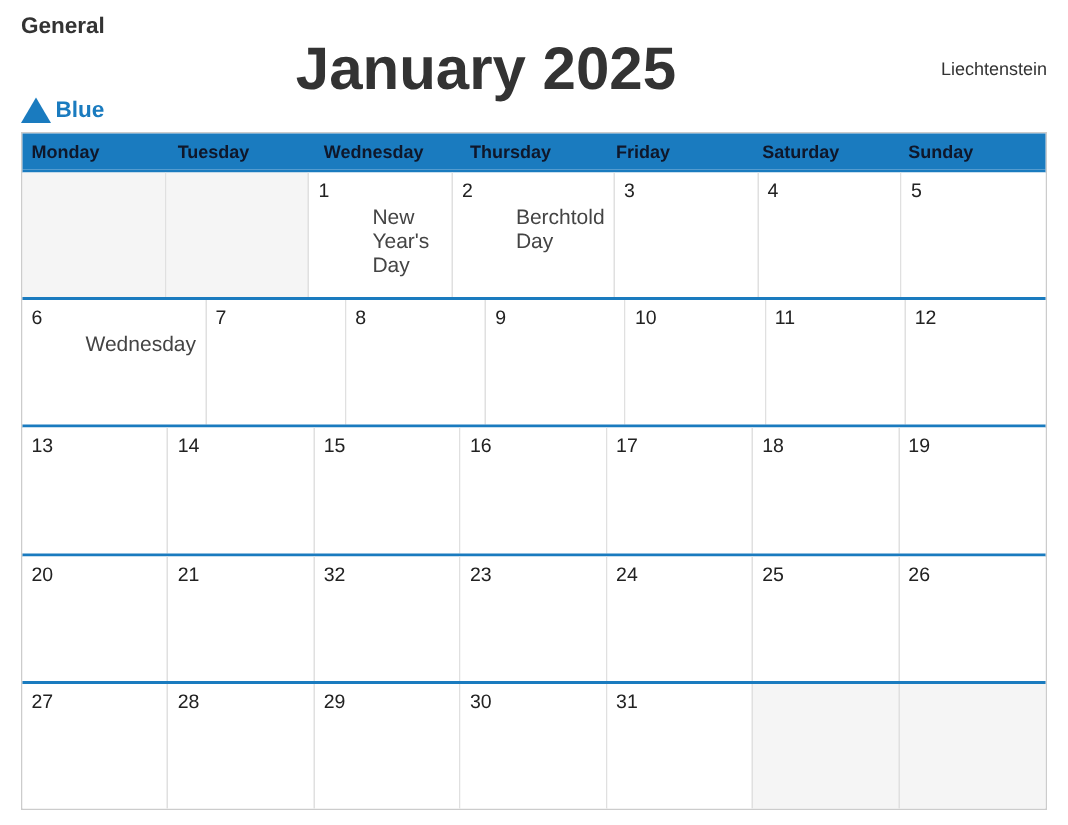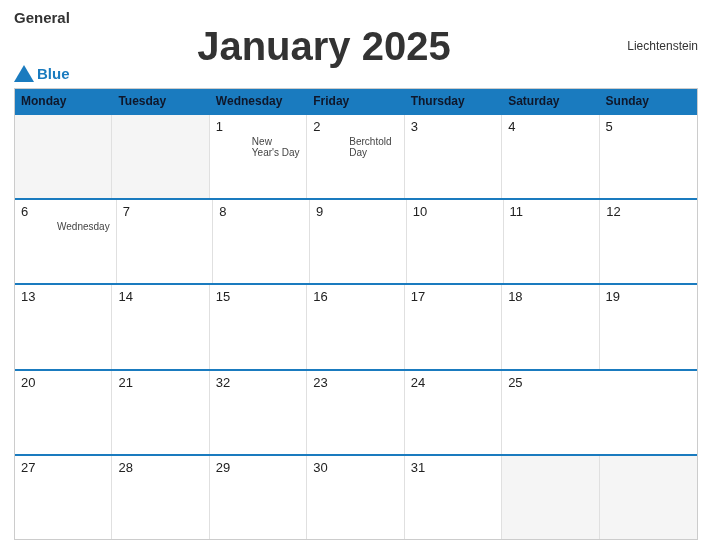--- a/index.html
+++ b/index.html
@@ -110,21 +110,21 @@
       background: #f5f5f5;
     }
     .day-num {
       font-size: 13px;
       color: #222;
       font-weight: normal;
       display: block;
       margin-bottom: 2px;
     }
     .day-event {
-      font-size: 10px;
+      font-size: 14px;
       color: #444;
       display: block;
       padding-left: 36px;
     }
   </style>
 </head>
 <body>
 
 <div class="page">
   <div class="header">
@@ -137,22 +137,22 @@
     </div>
     <div class="title">January 2025</div>
     <div class="country">Liechtenstein</div>
   </div>
 
   <div class="calendar">
     <div class="cal-header-row">
     <div class="cal-header-cell">Monday</div>
         <div class="cal-header-cell">Tuesday</div>
         <div class="cal-header-cell">Wednesday</div>
+        <div class="cal-header-cell">Thursday</div>
         <div class="cal-header-cell">Friday</div>
-        <div class="cal-header-cell">Thursday</div>
         <div class="cal-header-cell">Saturday</div>
         <div class="cal-header-cell">Sunday</div>
       </div>
     <div class="cal-body">
     <div class="cal-week">
           <div class="cal-cell empty"></div>
           <div class="cal-cell empty"></div>
           <div class="cal-cell">
             <span class="day-num">1</span>
             <span class="day-event">New Year's Day</span>
@@ -230,20 +230,23 @@
           </div>
           <div class="cal-cell">
             <span class="day-num">23</span>
           </div>
           <div class="cal-cell">
             <span class="day-num">24</span>
           </div>
           <div class="cal-cell">
             <span class="day-num">25</span>
           </div>
+          <div class="cal-cell">
+            <span class="day-num">26</span>
+          </div>
         </div>
         <div class="cal-week">
           <div class="cal-cell">
             <span class="day-num">27</span>
           </div>
           <div class="cal-cell">
             <span class="day-num">28</span>
           </div>
           <div class="cal-cell">
             <span class="day-num">29</span>

